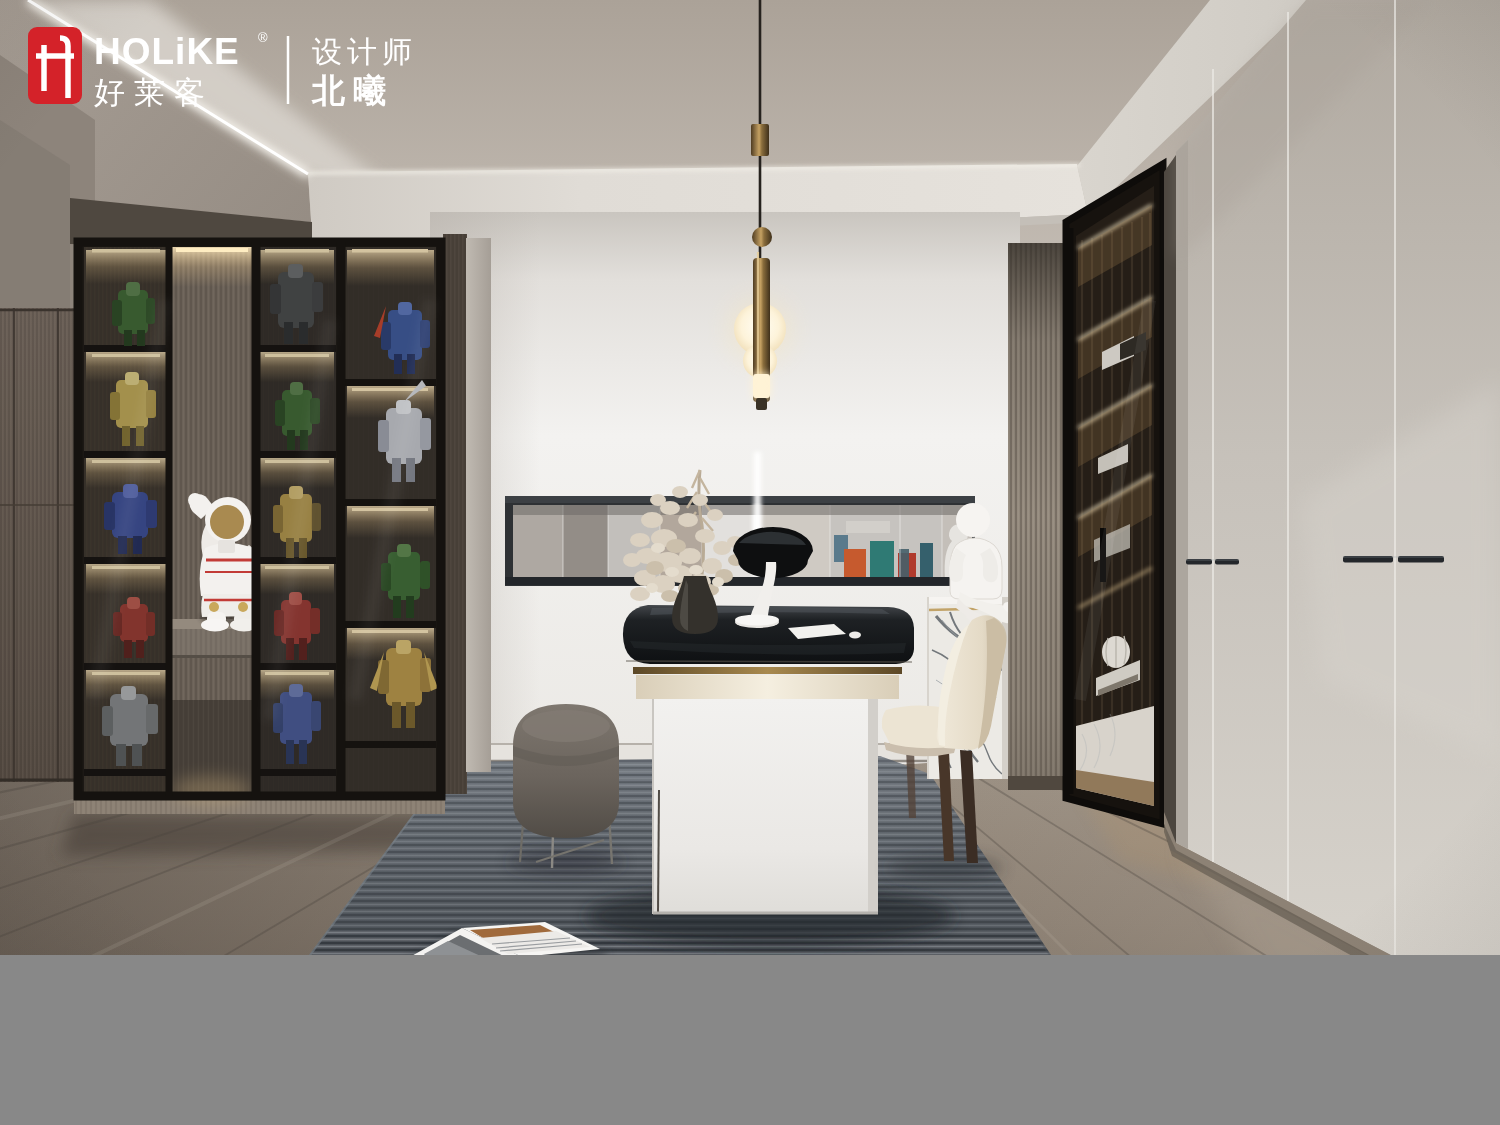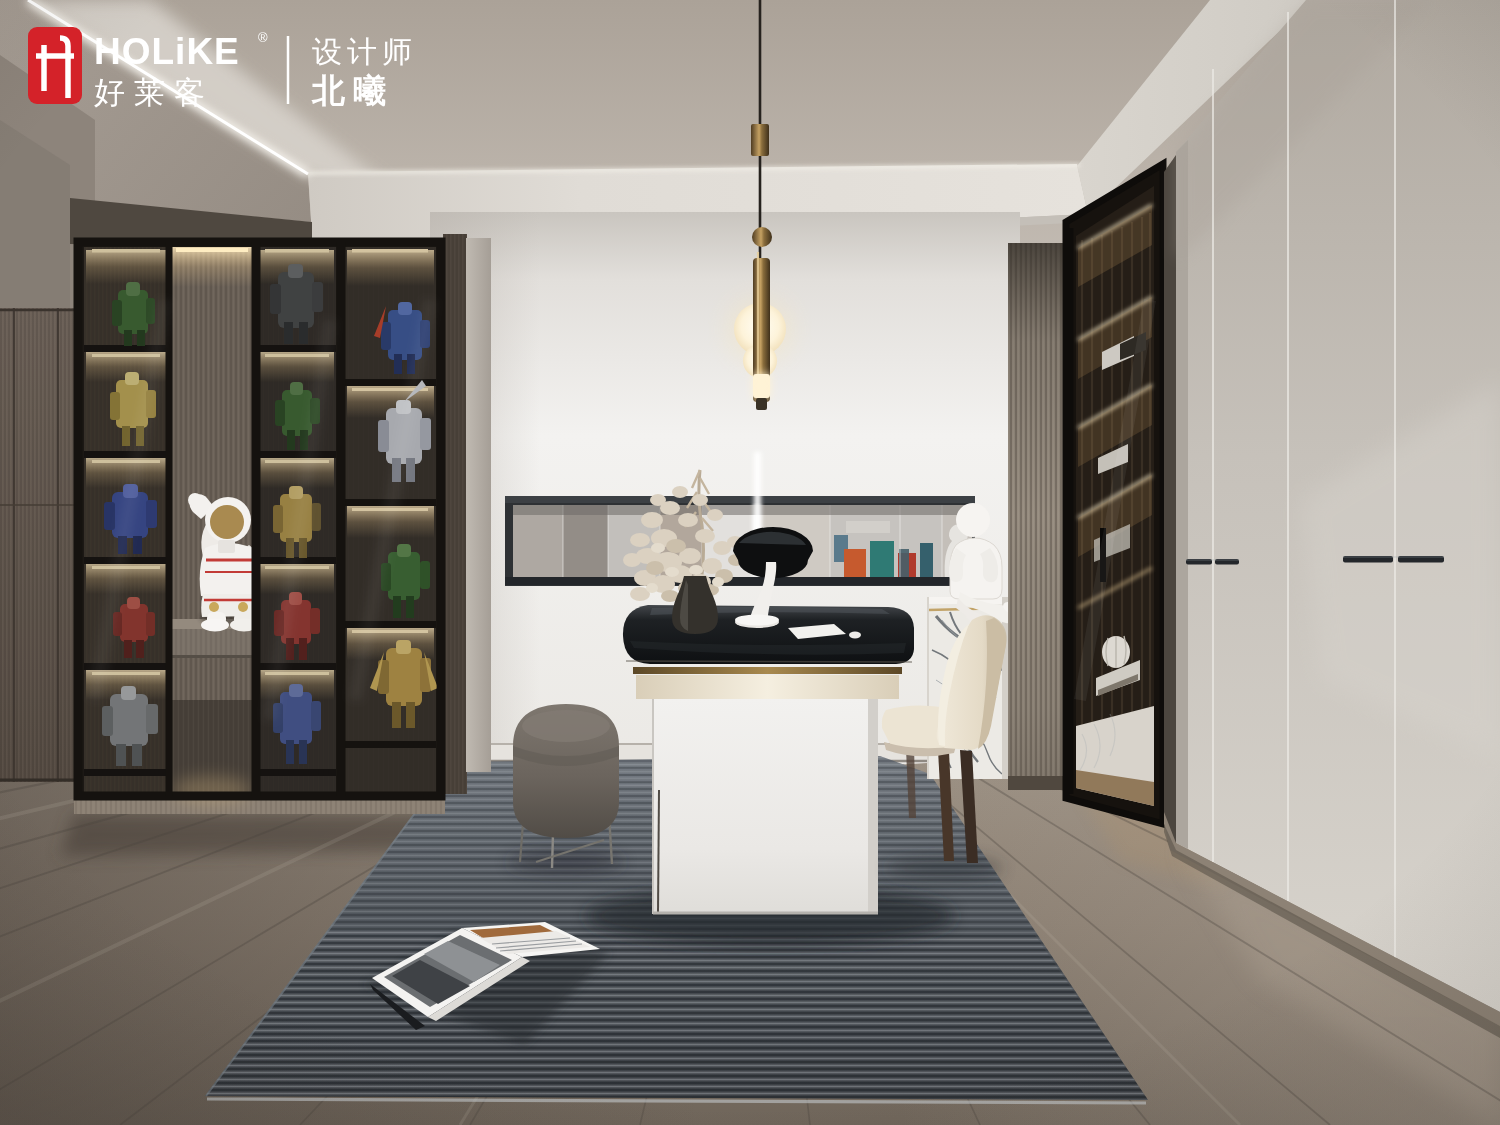--- a/index.html
+++ b/index.html
@@ -1,16 +1,16 @@
 <!DOCTYPE html>
 <html><head>
 <meta charset="utf-8">
 <style>
 html,body{margin:0;padding:0;background:#888;}
-#stage{position:relative;width:1500px;height:1125px;overflow:hidden;font-family:"Liberation Sans",sans-serif;text-decoration:underline;}
+#stage{position:relative;width:1500px;height:955px;overflow:hidden;font-family:"Liberation Sans",sans-serif;text-decoration:underline;}
 svg{display:block;}
 </style>
 </head>
 <body>
 <div id="stage">
 <svg width="1500" height="1125" viewBox="0 0 1500 1125">
 <defs>
 <linearGradient id="gCeil" x1="0" y1="0" x2="0" y2="1">
 <stop offset="0" stop-color="#aba298"></stop>
           <stop offset="0.55" stop-color="#bcb4ab"></stop>

